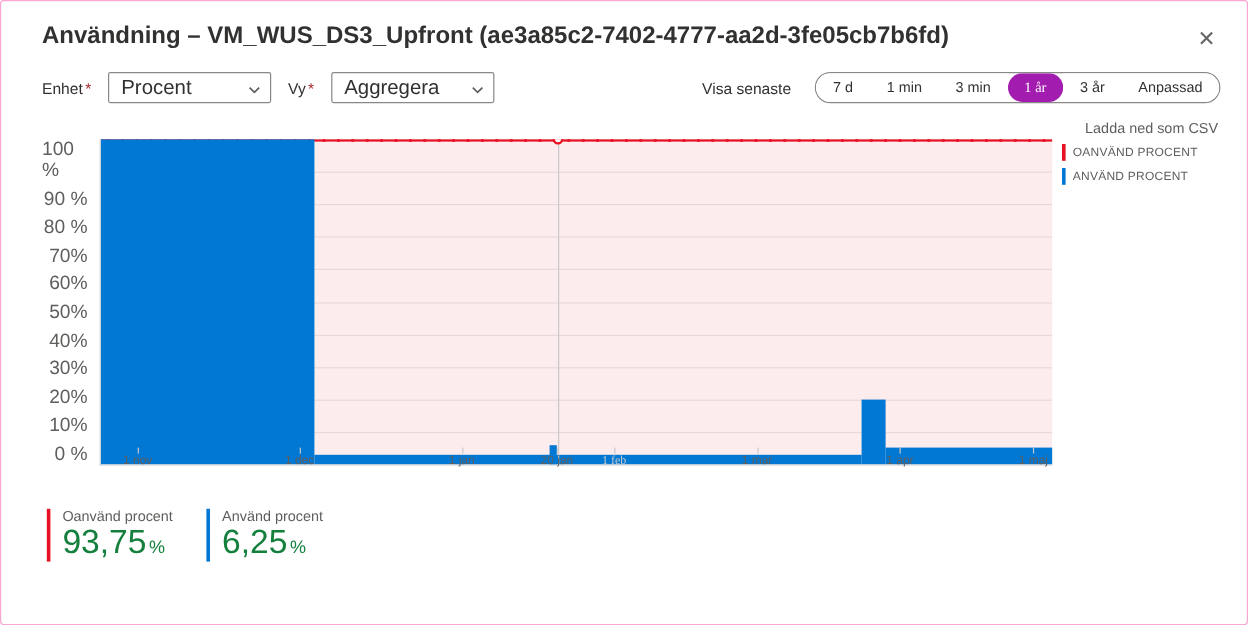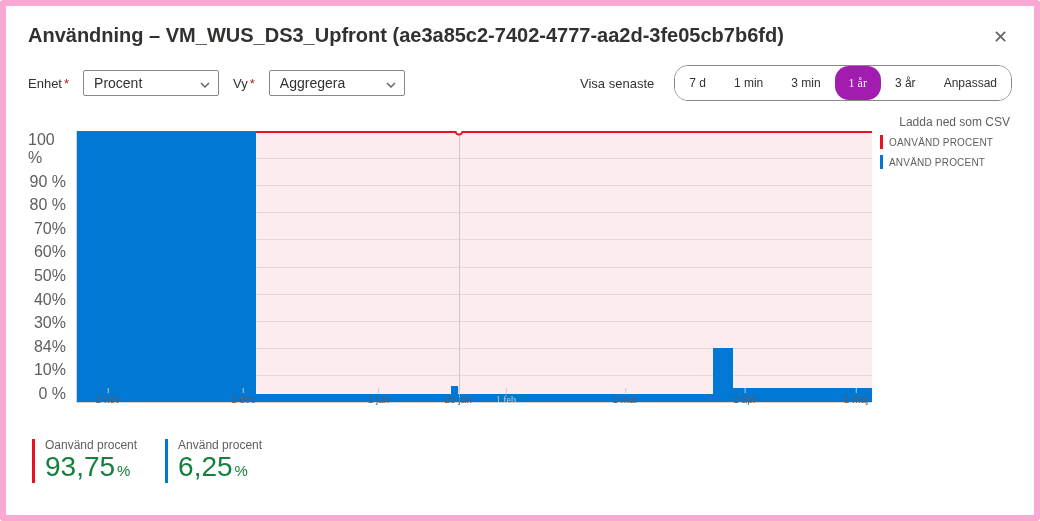--- a/index.html
+++ b/index.html
@@ -6,23 +6,23 @@
   body {
     margin: 0;
     font-family: "Segoe UI", -apple-system, sans-serif;
     font-size: 13px;
     color: #323130;
     background: #fff;
   }
   .panel {
     width: 1040px;
     height: 521px;
-    border: 6px solid #f9a8d4;
+    border: 1px solid #f9a8d4;
     border-radius: 3px;
-    padding: 18px 22px 8px 22px;
+    padding: 18px 22px 8px 34px;
     position: relative;
   }
   .header {
     display: flex;
     align-items: flex-start;
     justify-content: space-between;
   }
   .title {
     font-size: 20px;
     font-weight: 600;
@@ -45,33 +45,33 @@
   .req { color: #a4262c; margin-left: 2px; }
   .select {
     display: inline-flex;
     align-items: center;
     justify-content: space-between;
     height: 26px;
     border: 1px solid #8a8886;
     padding: 0 8px 0 10px;
     min-width: 136px;
     background: #fff;
-    font-size: 14px;
+    font-size: 17px;
     cursor: pointer;
     border-radius: 2px;
   }
   .chev { margin-left: 10px; }
   .spacer { flex: 1; }
   .range-label { font-size: 13px; margin-right: 6px; }
   .range-pills {
     display: inline-flex;
     border: 1px solid #8a8886;
     border-radius: 14px;
     overflow: hidden;
-    height: 36px;
+    height: 26px;
     align-items: stretch;
   }
   .pill {
     padding: 0 14px;
     display: flex;
     align-items: center;
     font-size: 12px;
     color: #323130;
     cursor: pointer;
     background: #fff;
@@ -282,21 +282,21 @@
       <div class="chart-outer" id="chart-outer">
         <div class="y-labels" id="y-labels">
             <div>100 %</div>
             <div>90 %</div>
             <div>80 %</div>
             <div>70%</div>
             <div>60%</div>
             <div>50%</div>
             <div>40%</div>
             <div>30%</div>
-            <div>84%</div>
+            <div>20%</div>
             <div>10%</div>
             <div>0 %</div>
           </div>
         <div class="plot">
           <div class="plot-inner" id="plot">
               <div class="grid-h" style="top: 0%;"></div>
               <div class="grid-h" style="top: 10%;"></div>
               <div class="grid-h" style="top: 20%;"></div>
               <div class="grid-h" style="top: 30%;"></div>
               <div class="grid-h" style="top: 40%;"></div>

